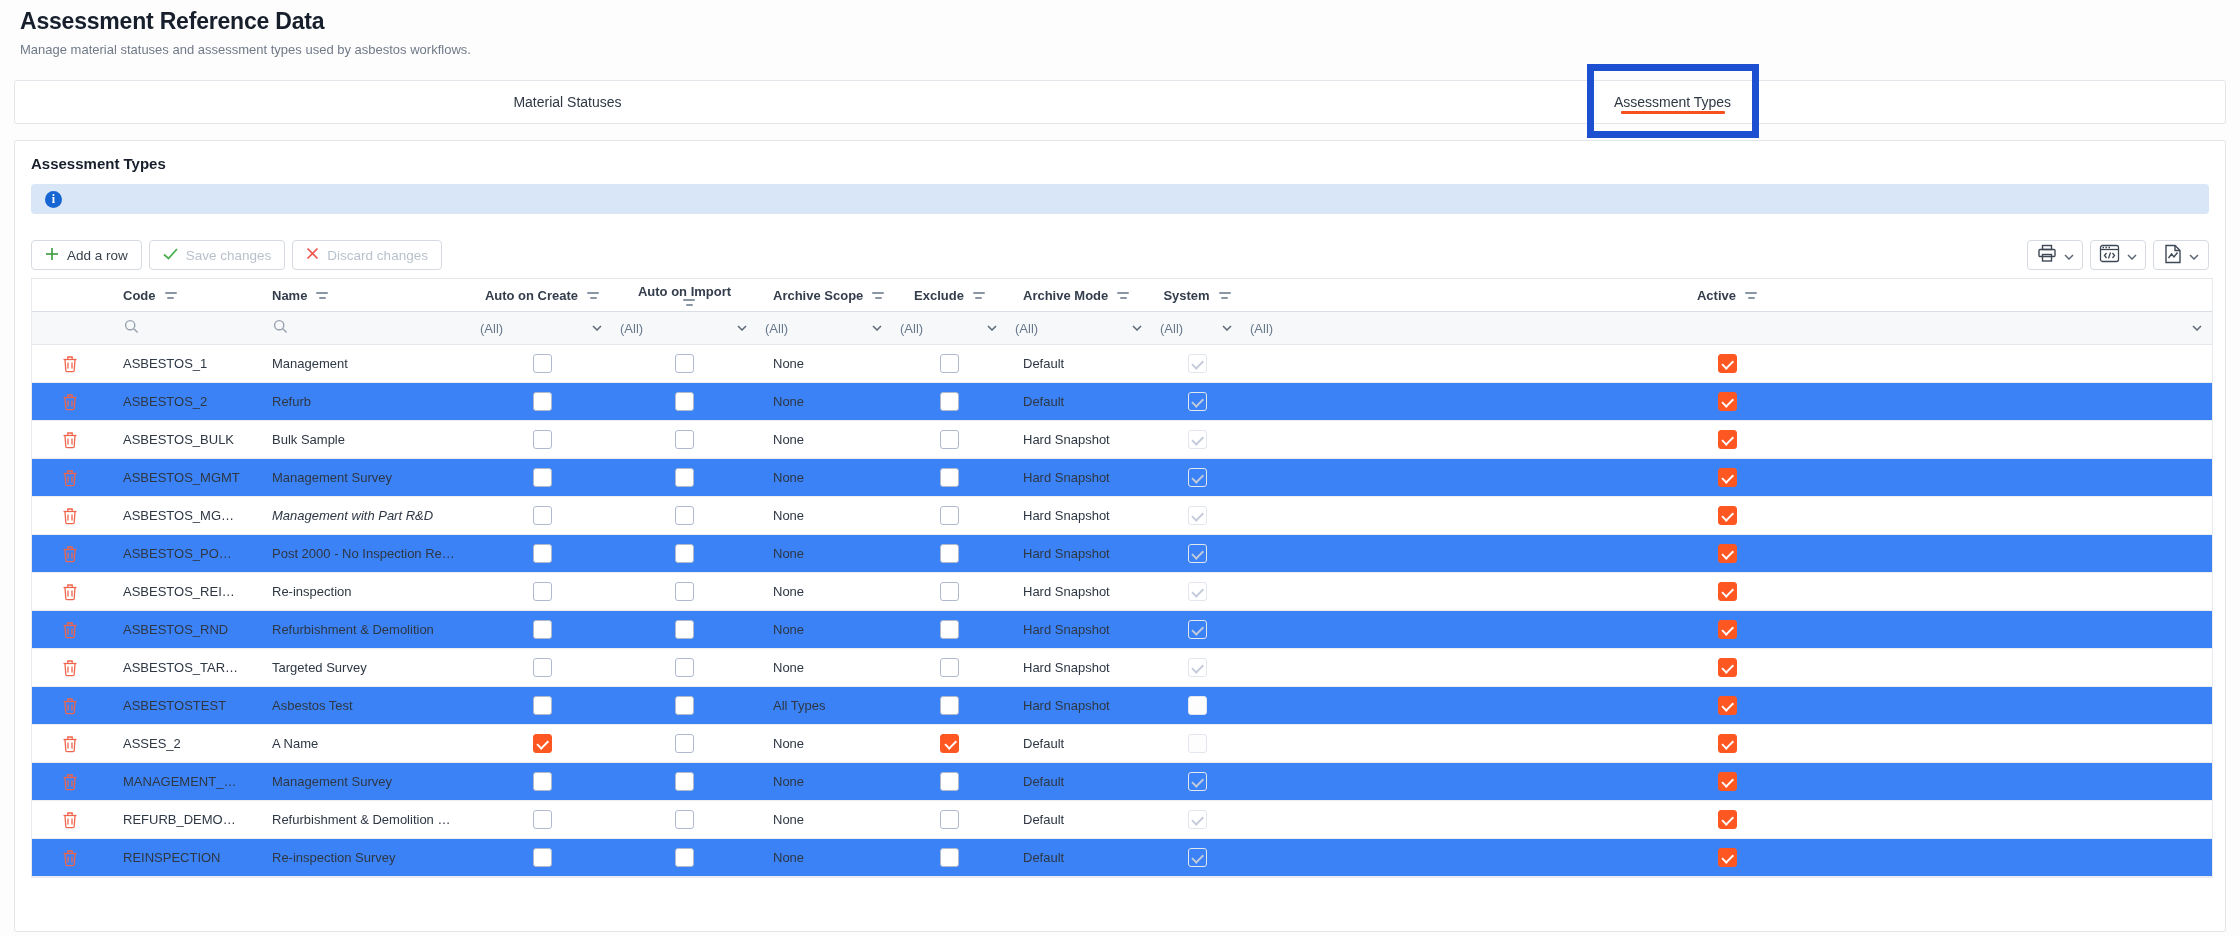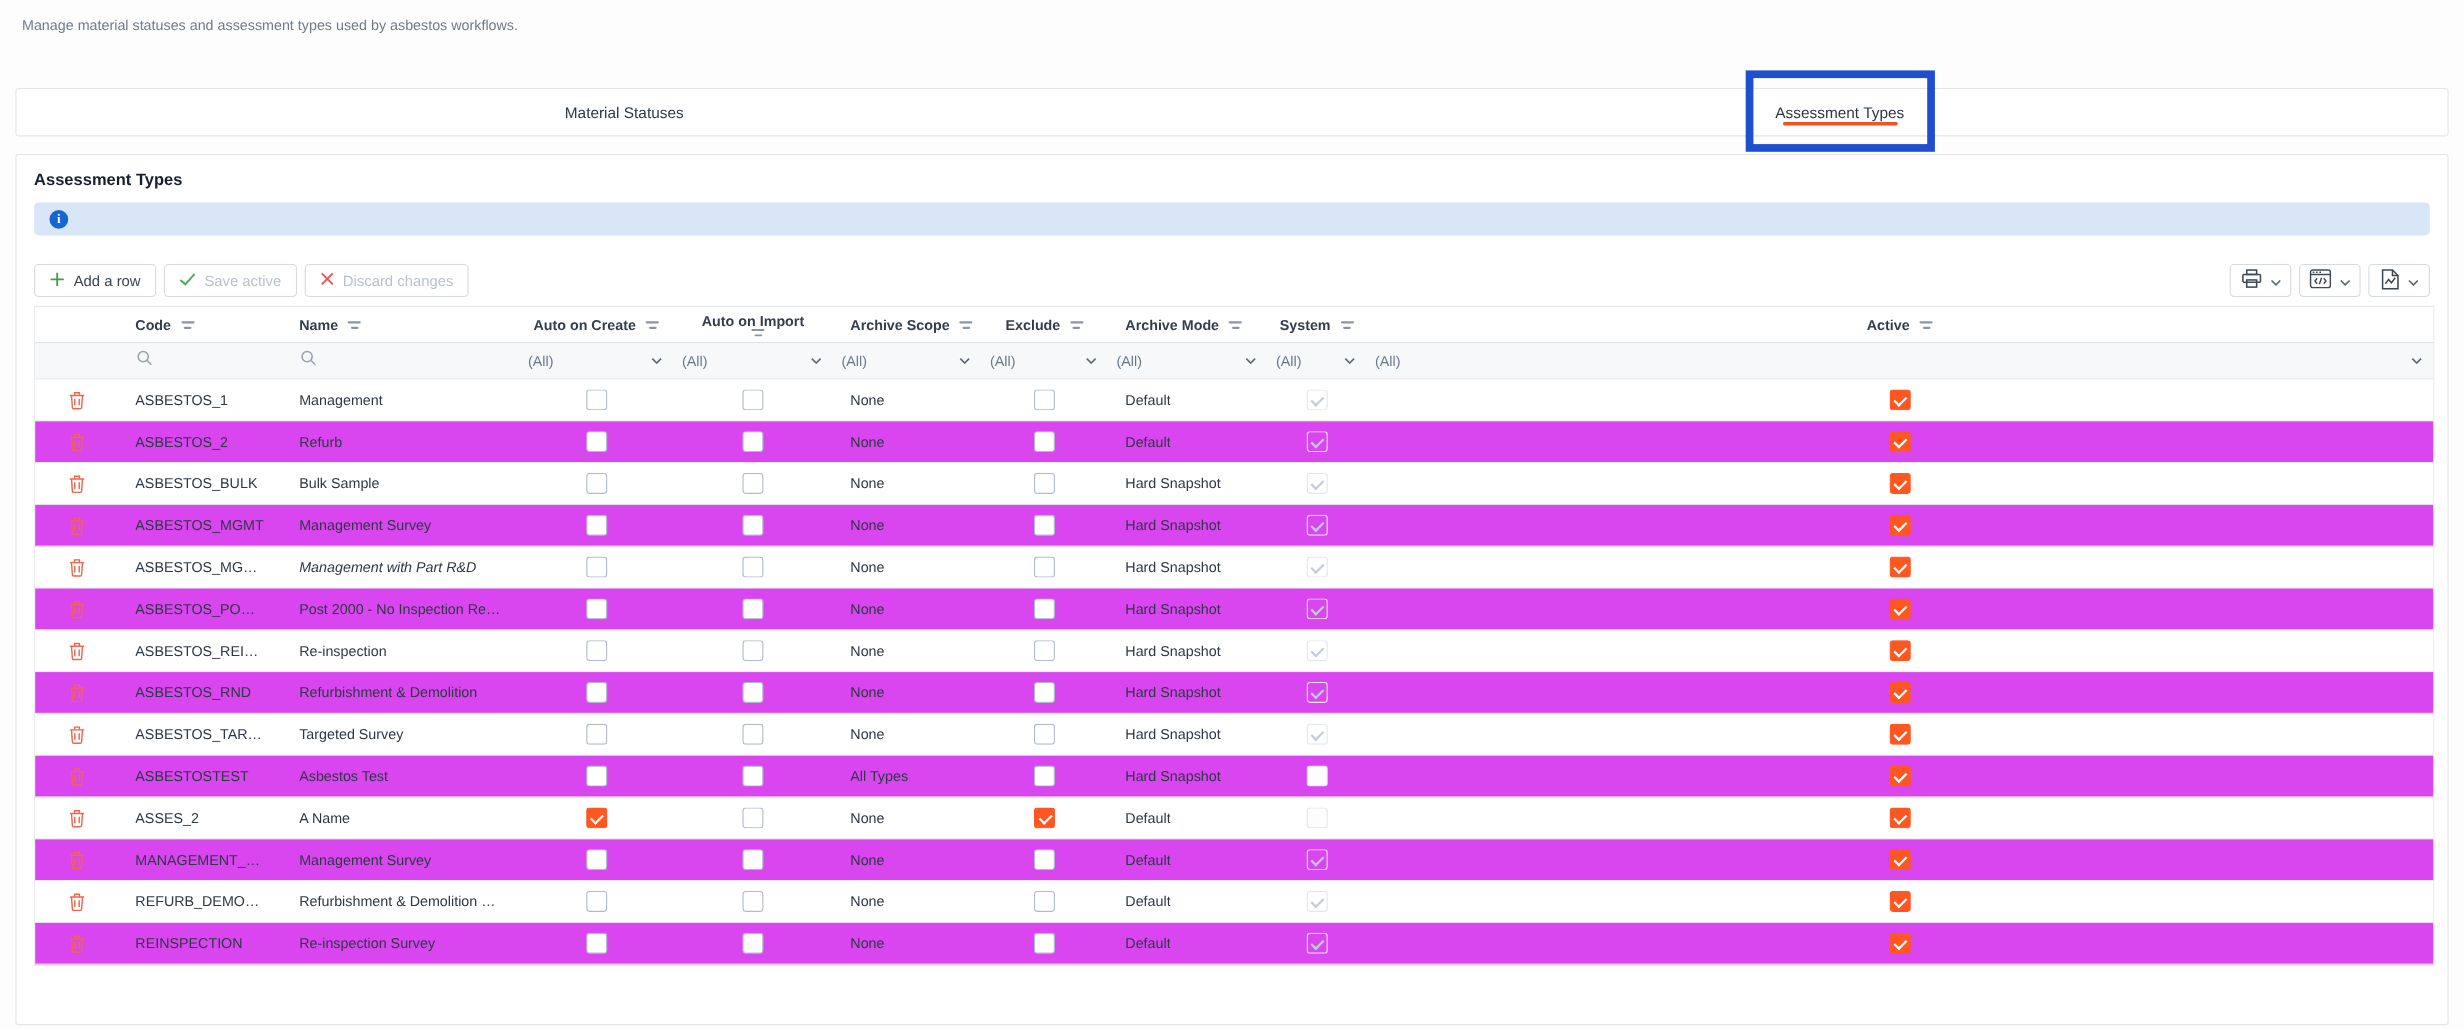--- a/index.html
+++ b/index.html
@@ -49,21 +49,21 @@
   .toolbar-spacer{flex:1;}
   .icon-btn{width:56px;height:30px;display:inline-flex;align-items:center;justify-content:center;gap:7px;
     background:#fff;border:1px solid #d6dbe1;border-radius:4px;cursor:pointer;}
   
   .grid{margin:8px 16px 0;width:2180px;box-sizing:content-box;
     border:1px solid #e8ebef;border-top:1px solid #e3e7eb;}
   .g-header{display:flex;height:32px;align-items:center;background:#fff;border-bottom:1px solid #d9dee4;}
   .g-filter{display:flex;height:32px;align-items:center;background:#f6f8fa;border-bottom:1px solid #e4e8ed;}
   .g-row{display:flex;height:37px;align-items:center;background:#fff;border-bottom:1px solid #eceef1;
     font-size:13px;color:#2e3744;}
-  .g-row.alt{background:#d946ef;}
+  .g-row.alt{background:#3b82f6;}
   .g-cell{box-sizing:border-box;display:flex;align-items:center;padding:0 16px;overflow:hidden;flex:0 0 auto;}
   .g-cell.center{justify-content:center;padding:0;}
   .h-label{font-size:13px;font-weight:700;color:#333d4c;white-space:nowrap;cursor:pointer;}
   .filter-ic{display:inline-flex;flex-direction:column;align-items:center;gap:3px;margin-left:9px;cursor:pointer;}
   .filter-ic i{display:block;height:2px;background:#8b96a5;border-radius:1px;}
   .filter-ic i:nth-child(1){width:12px;}
   .filter-ic i:nth-child(2){width:7px;}
   .f-search{padding:0 0 0 17px;}
   .f-all{justify-content:space-between;padding:0 10px 0 8px;cursor:pointer;}
   .all-txt{font-size:13px;color:#69798c;}
@@ -77,20 +77,21 @@
   .cb.checked::after{content:'';position:absolute;left:3.5px;top:4.5px;width:9px;height:4.5px;
     border-left:2px solid #fff;border-bottom:2px solid #fff;transform:rotate(-45deg);}
   .cb.disabled{border-color:#e2e6ed;background:#fdfdfe;cursor:default;}
   .cb.disabled.checked{background:transparent;border-color:#e2e6ed;}
   .cb.disabled.checked::after{border-color:#c3cbdb;}
 </style>
 </head>
 <body>
 
 <div class="page-header">
+  <h1 class="page-title">Assessment Reference Data</h1>
   <p class="page-subtitle">Manage material statuses and assessment types used by asbestos workflows.</p>
 </div>
 
 <div class="tabbar">
   <div class="tab">
     <span>Material Statuses</span>
   </div>
   <div class="tab active">
     <span>Assessment Types</span>
     <span class="tab-underline"></span>
@@ -114,21 +115,21 @@
           </svg>
       </span>
       <span>Add a row</span>
     </button>
     <button class="btn disabled">
       <span>
         <svg width="15" height="12" viewBox="0 0 15 12">
             <polyline points="1,6.5 5.5,10.5 14,1" stroke="#4caf50" stroke-width="1.8" fill="none"></polyline>
           </svg>
       </span>
-      <span>Save active</span>
+      <span>Save changes</span>
     </button>
     <button class="btn disabled">
       <span>
         <svg width="13" height="13" viewBox="0 0 13 13">
             <line x1="1.5" y1="1.5" x2="11.5" y2="11.5" stroke="#ef5350" stroke-width="1.7"></line>
             <line x1="11.5" y1="1.5" x2="1.5" y2="11.5" stroke="#ef5350" stroke-width="1.7"></line>
           </svg>
       </span>
       <span>Discard changes</span>
     </button>

